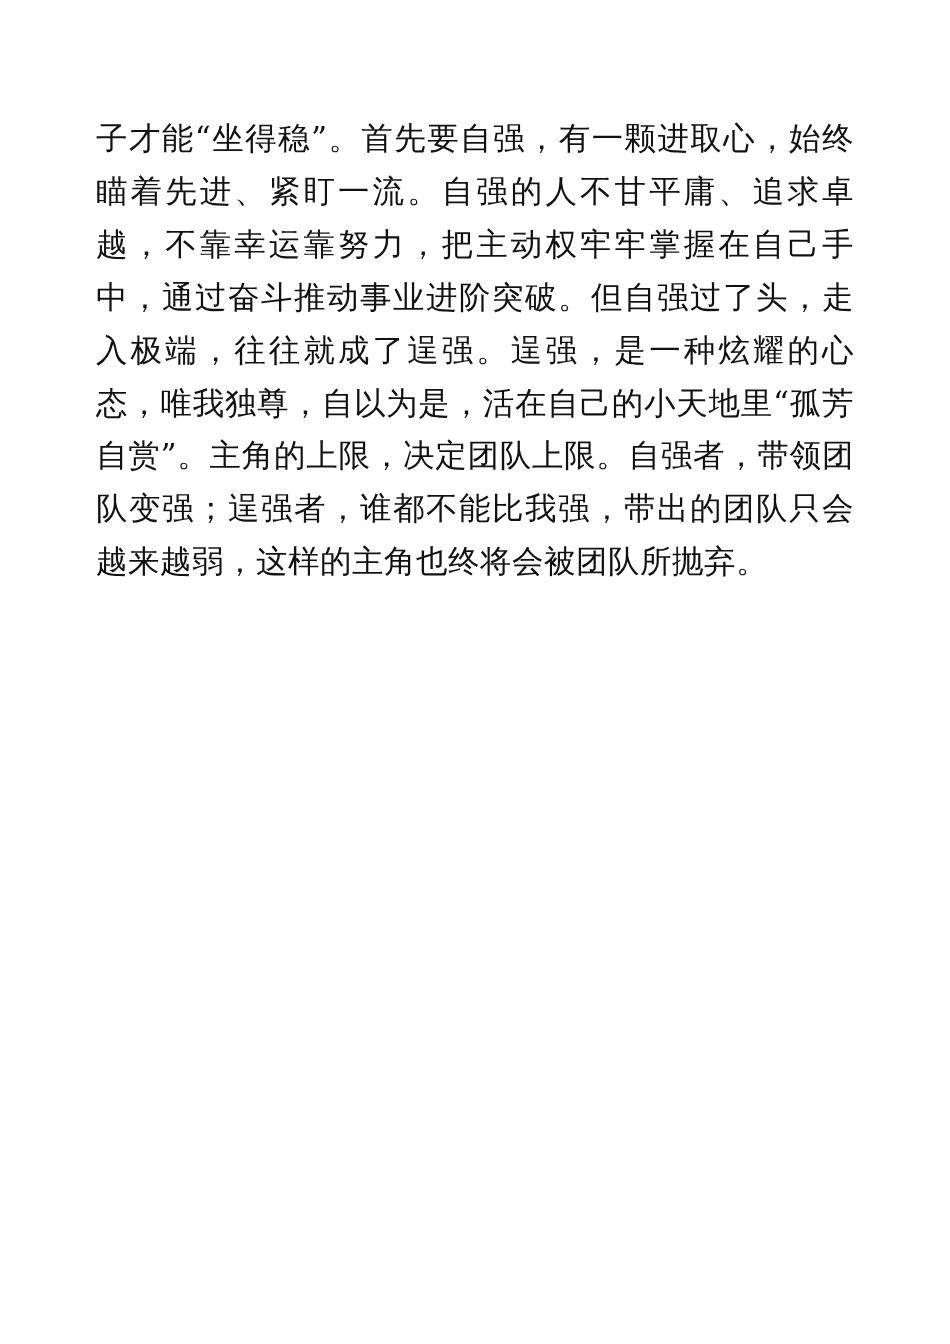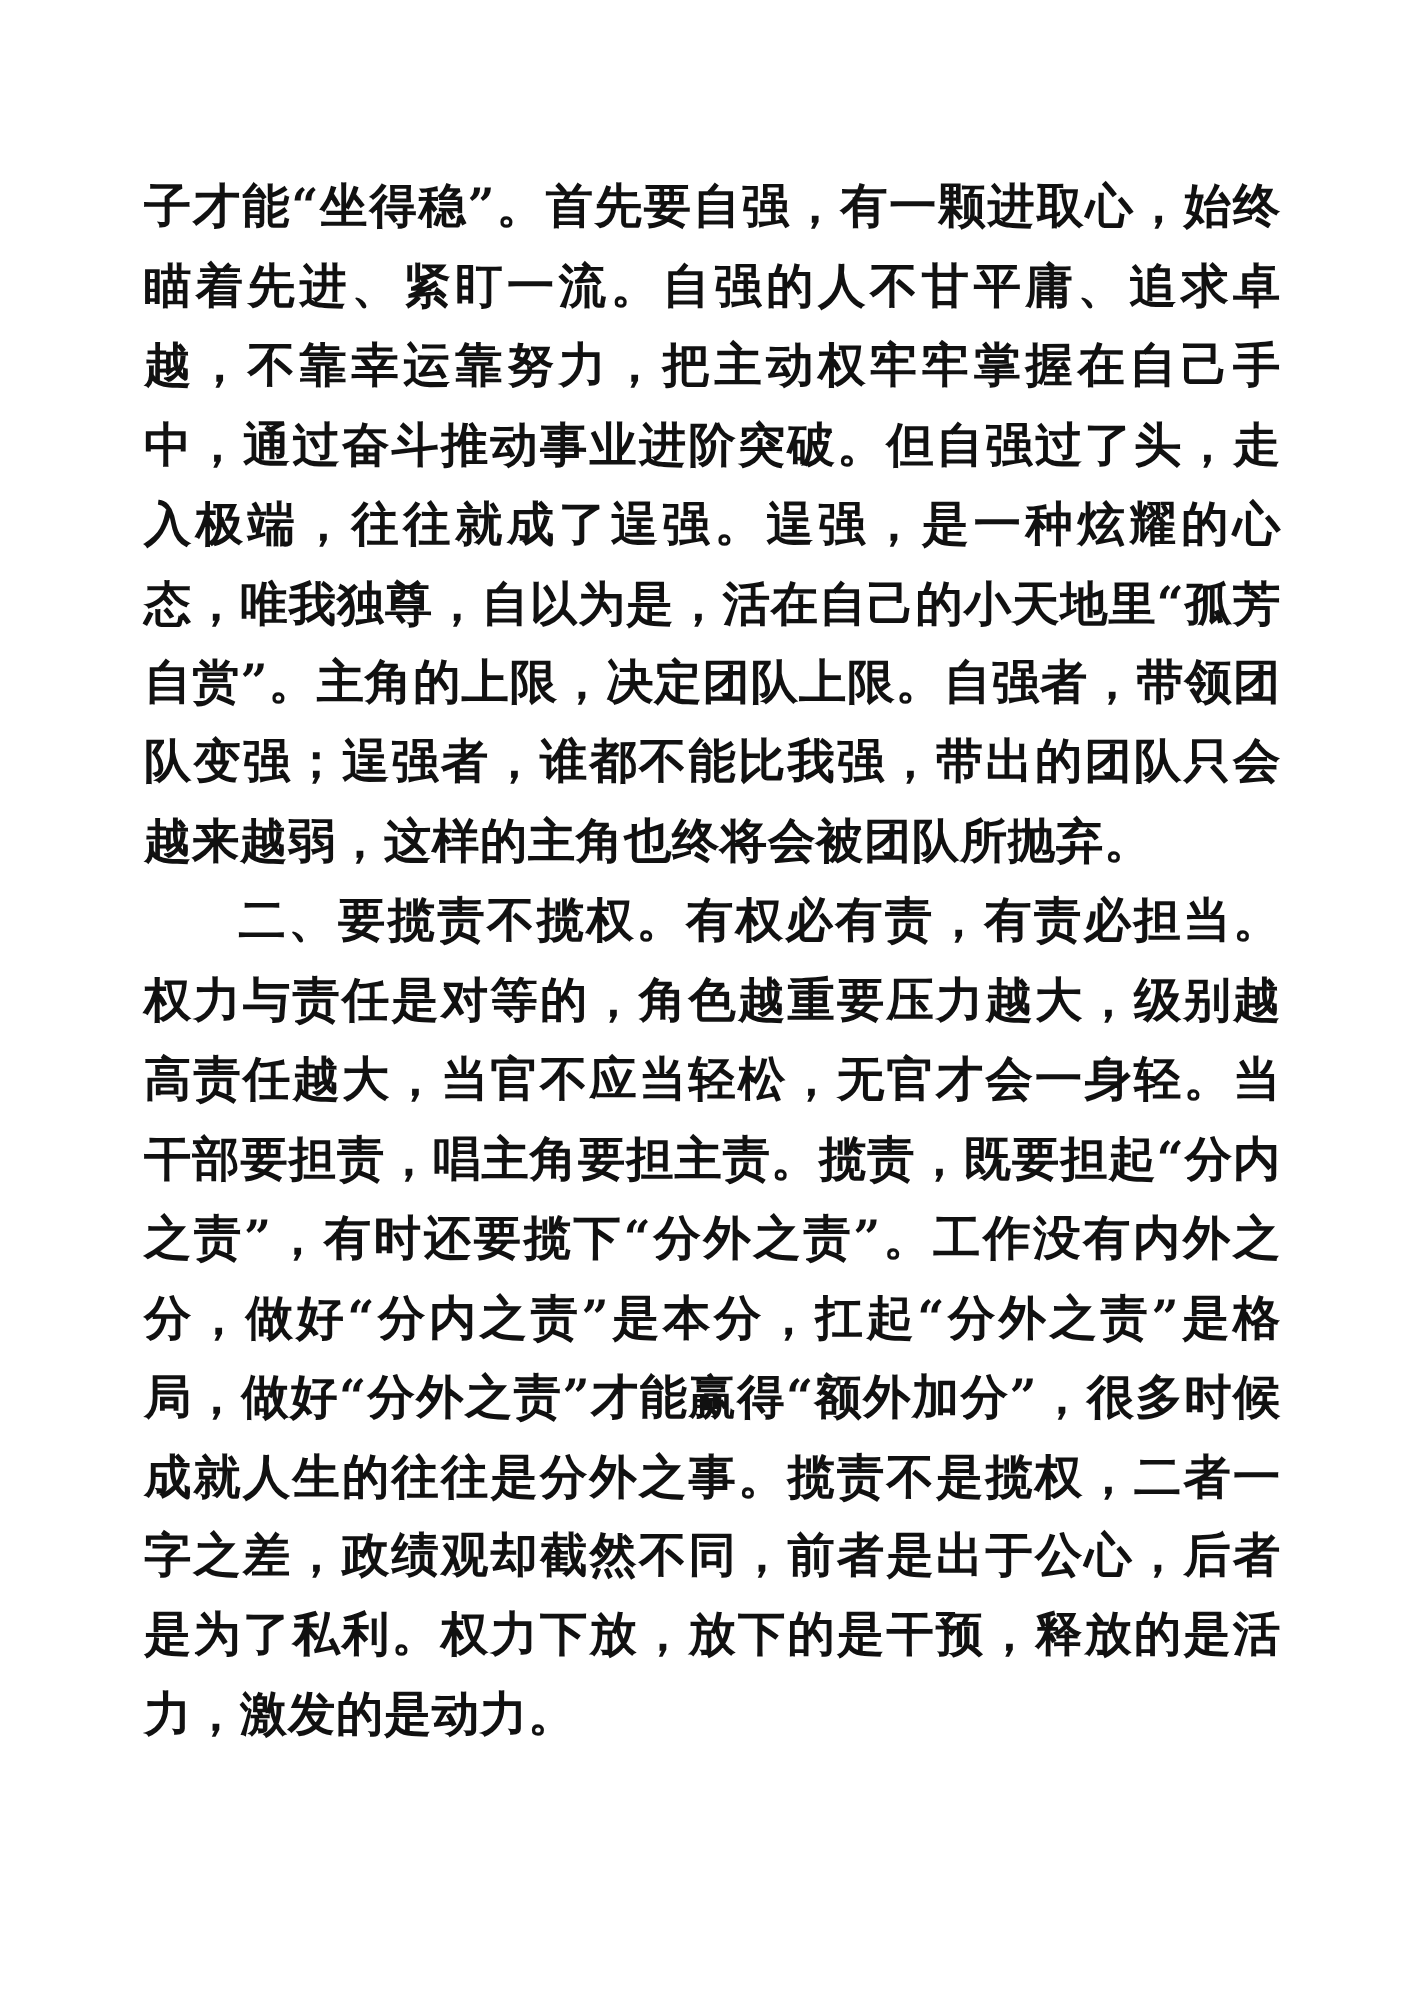--- a/index.html
+++ b/index.html
@@ -27,27 +27,25 @@
     line-height: 1.68;
     text-align: justify;
     text-justify: inter-ideograph;
     letter-spacing: 0.5px;
     color: #111111;
   }
   .para {
     margin: 0 0 0 0;
     text-indent: 2em;
     white-space: normal;
-    font-weight: bold;
   }
   .para.no-indent {
     text-indent: 0;
   }
 </style>
 </head>
 <body>
 
 <div class="page">
   <div class="doc-body">
     <p class="para no-indent">子才能“坐得稳”。首先要自强，有一颗进取心，始终瞄着先进、紧盯一流。自强的人不甘平庸、追求卓越，不靠幸运靠努力，把主动权牢牢掌握在自己手中，通过奋斗推动事业进阶突破。但自强过了头，走入极端，往往就成了逞强。逞强，是一种炫耀的心态，唯我独尊，自以为是，活在自己的小天地里“孤芳自赏”。主角的上限，决定团队上限。自强者，带领团队变强；逞强者，谁都不能比我强，带出的团队只会越来越弱，这样的主角也终将会被团队所抛弃。</p>
-    <p class="para">二、要揽责不揽权。有权必有责，有责必担当。权力与责任是对等的，角色越重要压力越大，级别越高责任越大，当官不应当轻松，无官才会一身轻。当干部要担责，唱主角要担主责。揽责，既要担起“分内之责”，有时还要揽下“分外之责”。工作没有内外之分，做好“分内之责”是本分，扛起“分外之责”是格局，做好“分外之责”才能赢得“额外加分”，很多时候成就人生的往往是分外之事。揽责不是揽权，二者一字之差，政绩观却截然不同，前者是出于公心，后者是为了私利。权力下放，放下的是干预，释放的是活力，激发的是动力。</p>
   </div>
 </div>
 
 </body></html>

